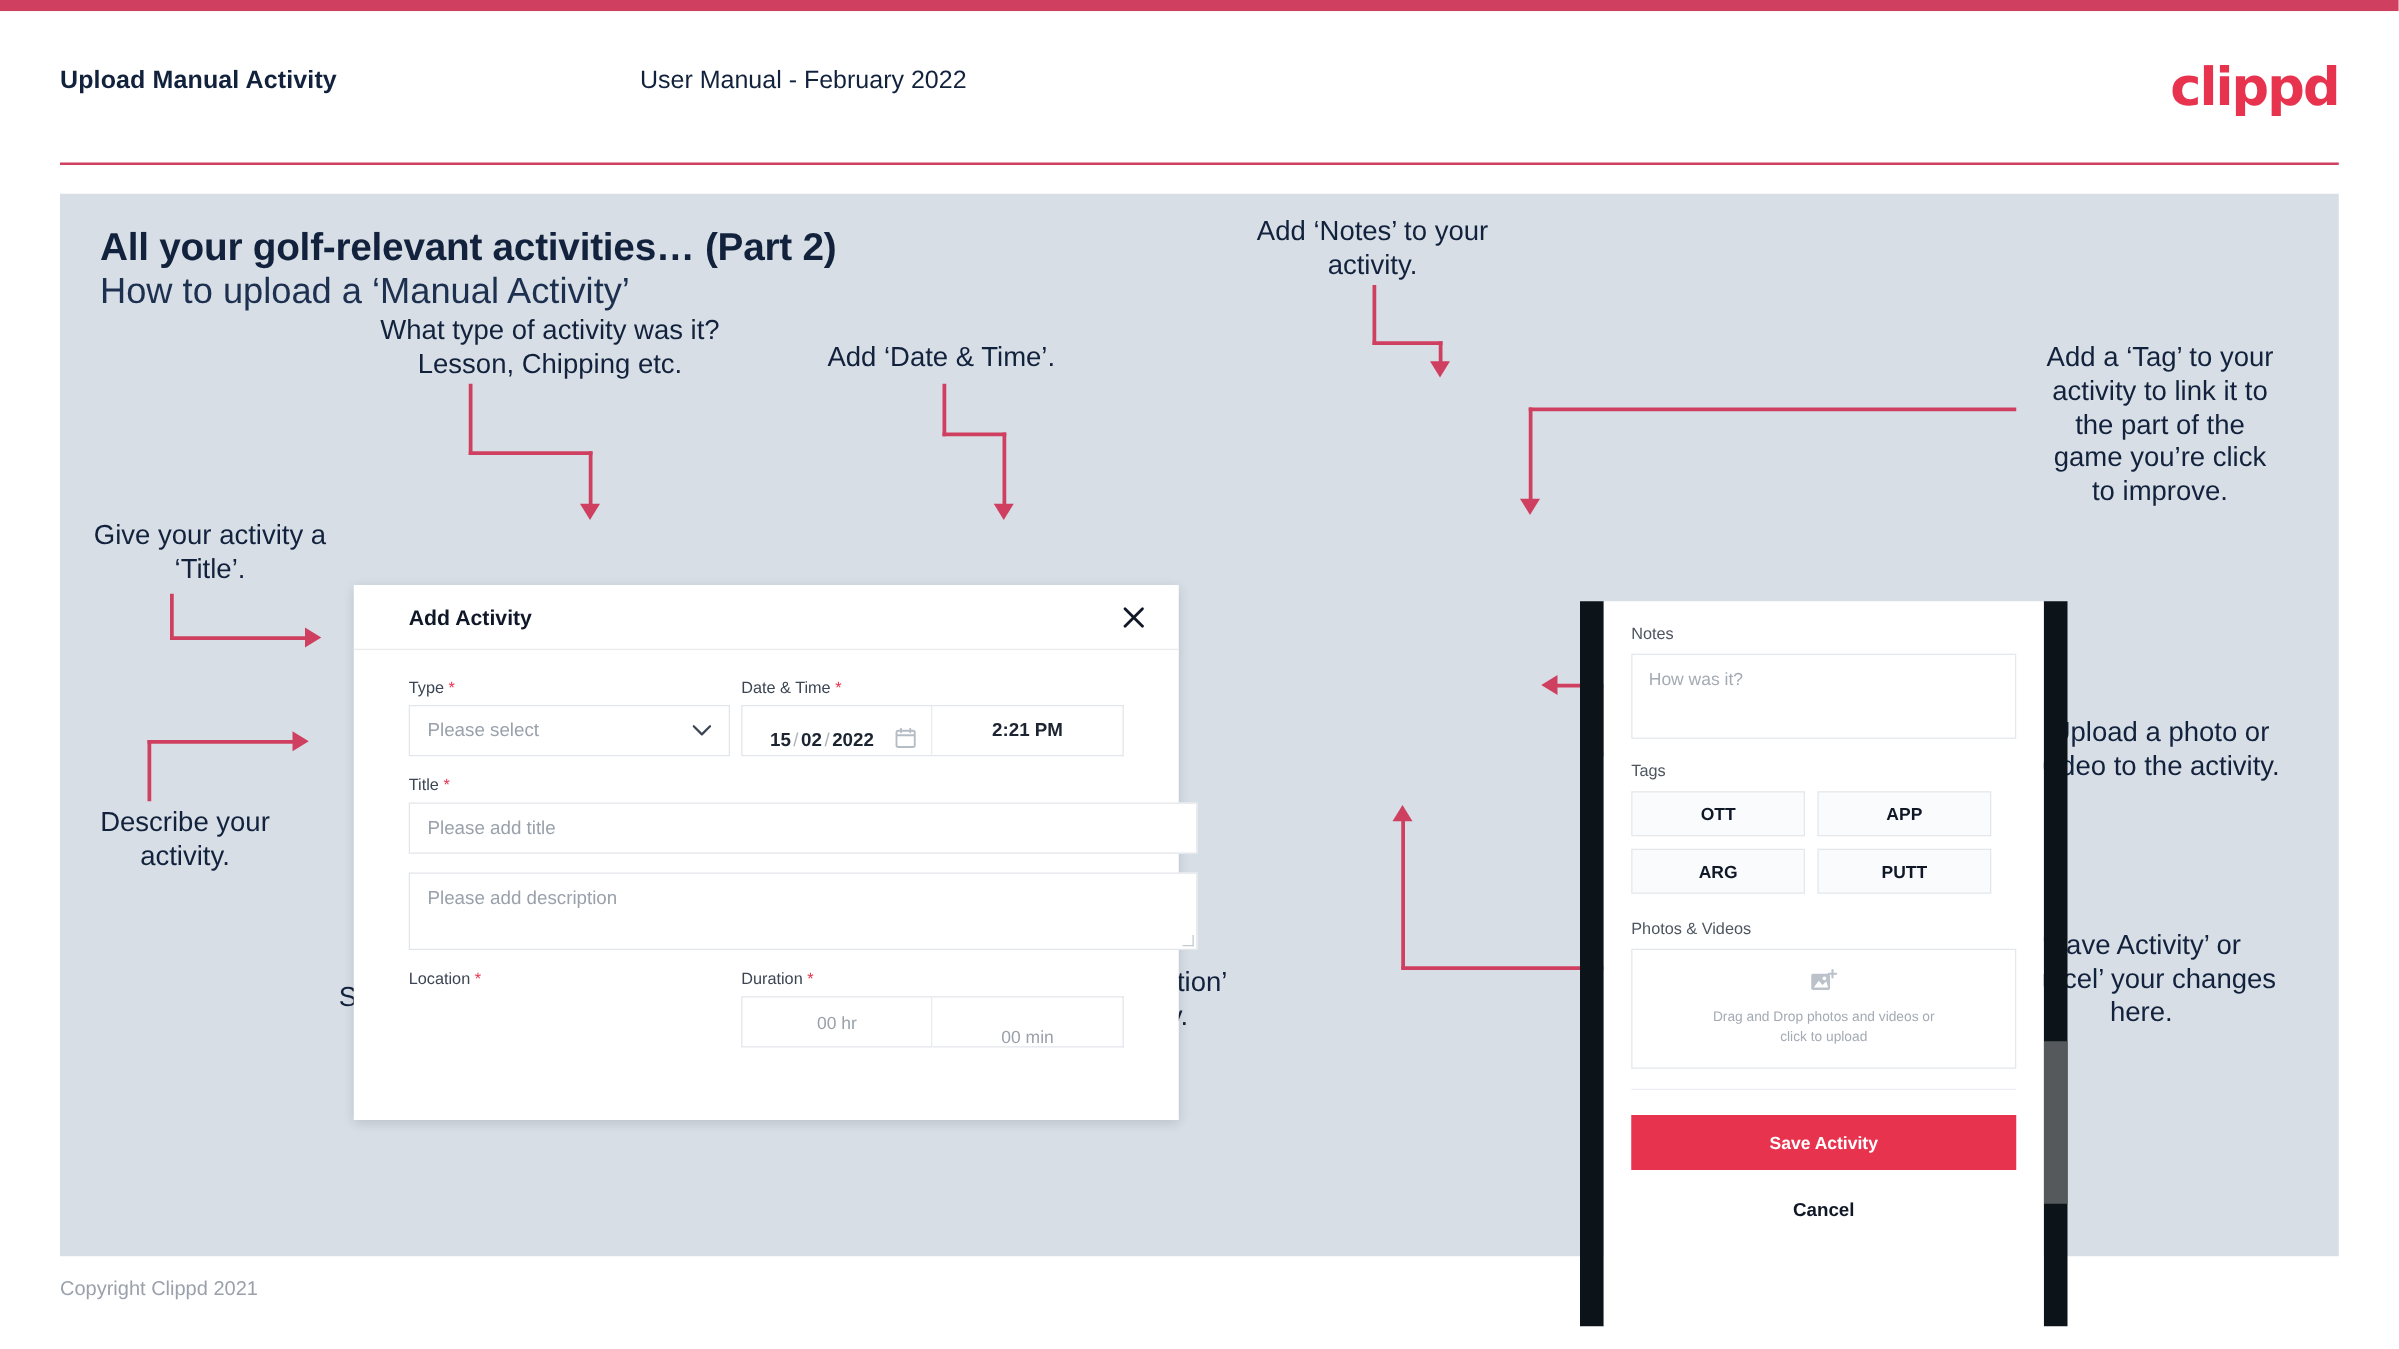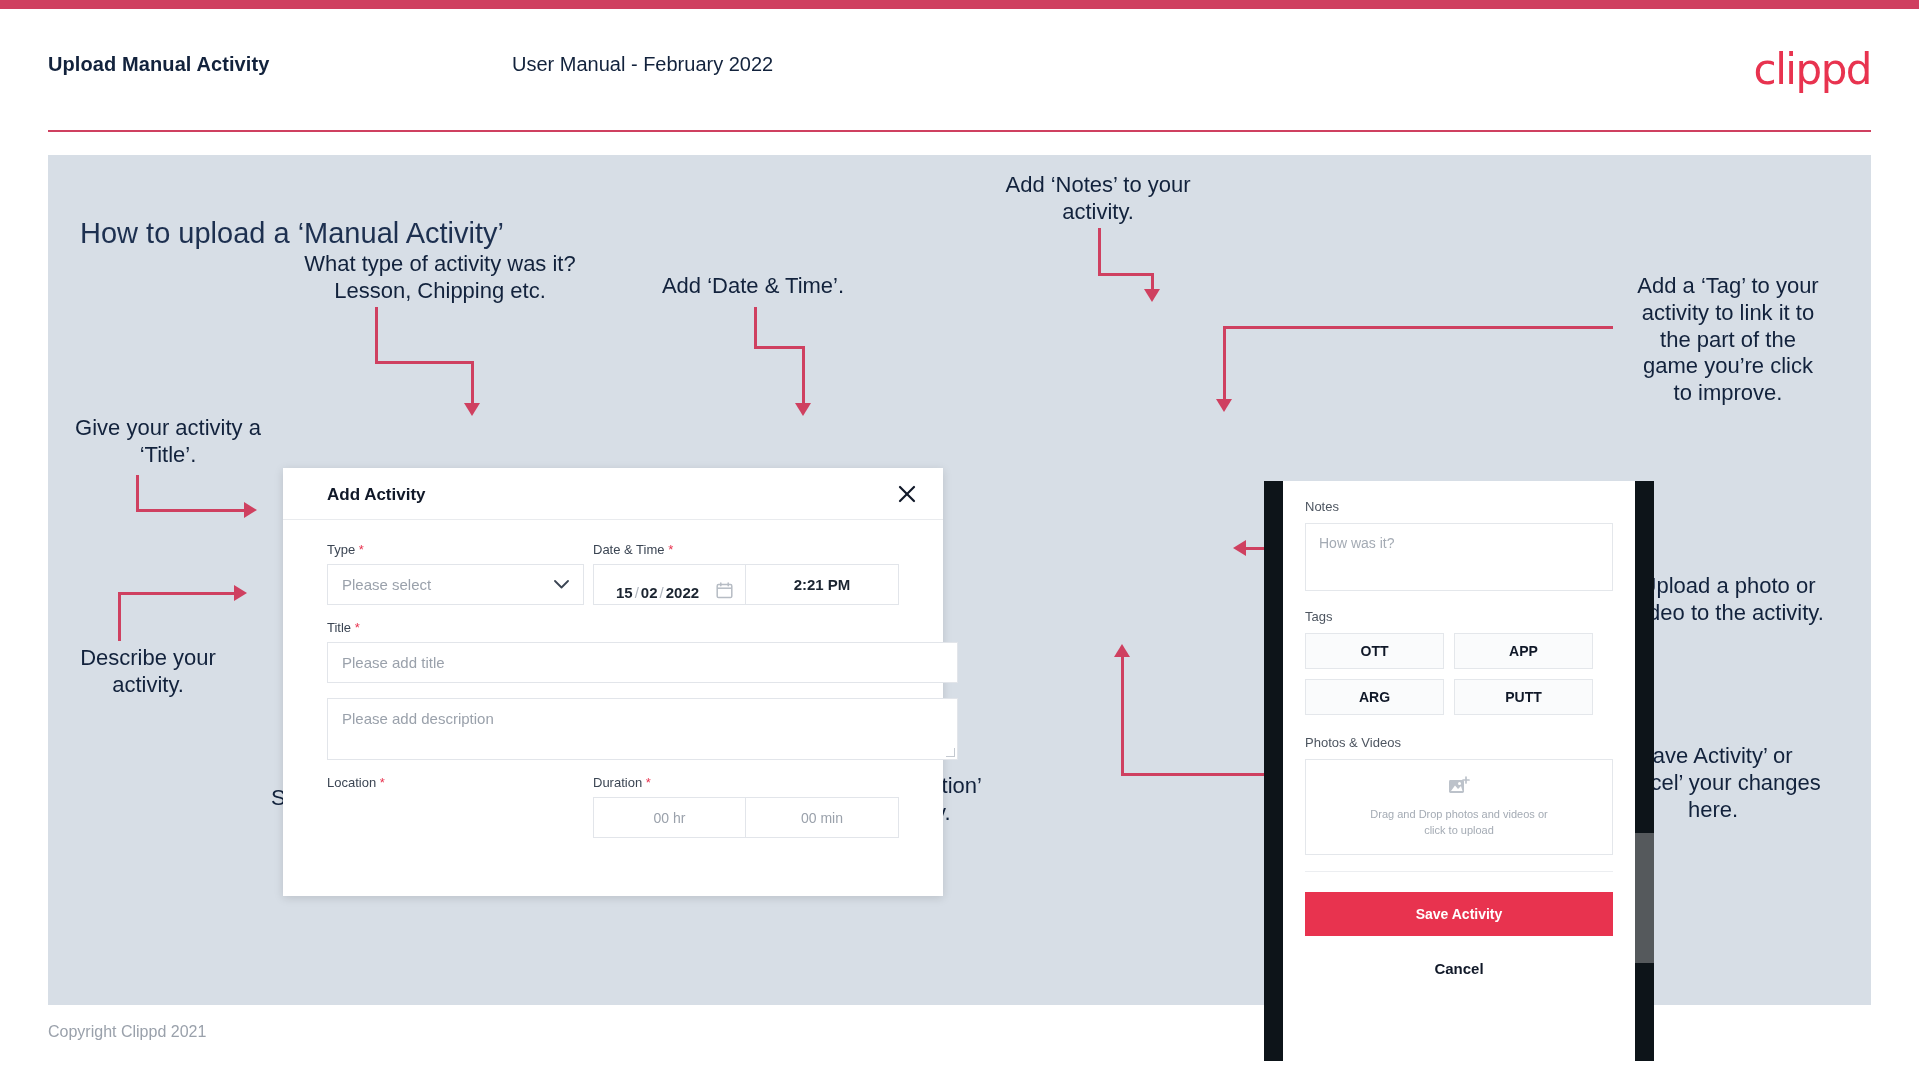--- a/index.html
+++ b/index.html
@@ -22,21 +22,21 @@
   .header-title {
     position:absolute; left:48px; top:44px;
     font-size:20px; font-weight:700; color:#12223c; letter-spacing:.1px;
   }
   .header-sub {
     position:absolute; left:512px; top:44px;
     font-size:20px; font-weight:400; color:#12223c;
   }
   .logo {
     position:absolute; right:48px; top:36px;
-    font-size:42px; font-weight:400; color:#e8334f; letter-spacing:-1.5px;
+    font-size:42px; font-weight:700; color:#e8334f; letter-spacing:-1.5px;
     font-family:"DejaVu Sans", sans-serif;
     text-align:right;
   }
   .header-rule {
     position:absolute; left:48px; top:121px; width:1823px; height:2px;
     background:#cf4060;
   }
 
   
   .slide {
@@ -187,20 +187,21 @@
 
   <div class="header">
     <div class="header-title">Upload Manual Activity</div>
     <div class="header-sub">User Manual - February 2022</div>
     <div class="logo">clippd</div>
     <div class="header-rule"></div>
   </div>
 
   <div class="slide">
 
+    <div class="slide-title">All your golf-relevant activities… (Part 2)</div>
     <div class="slide-subtitle">How to upload a ‘Manual Activity’</div>
 
     <div class="anno" style="left:242px; top:96px; width:300px; white-space:pre-line;">What type of activity was it?
 Lesson, Chipping etc.</div>
     <div class="anno" style="left:570px; top:118px; width:270px; white-space:pre-line;">Add ‘Date &amp; Time’.</div>
     <div class="anno" style="left:5px; top:260px; width:230px; white-space:pre-line;">Give your activity a
 ‘Title’.</div>
     <div class="anno" style="left:10px; top:490px; width:180px; white-space:pre-line;">Describe your
 activity.</div>
     <div class="anno" style="left:180px; top:630px; width:300px; white-space:pre-line;">Specify the ‘Location’.</div>
@@ -346,21 +347,21 @@
           </div>
           <div class="col-r">
             <div class="field-label">
               <span>Duration</span>
               <span class="req">*</span>
             </div>
             <div style="display:flex;">
               <div class="inp dur-inp" style="width:153px;">
                 <span>00 hr</span>
               </div>
-              <div class="inp dur-inp second" style="width:153px;">
+              <div class="inp dur-inp second" style="width:153px;align-items:flex-end;">
                 <span>00 min</span>
               </div>
             </div>
           </div>
         </div>
 
       </div>
     </div>
 
     <div class="phone">

